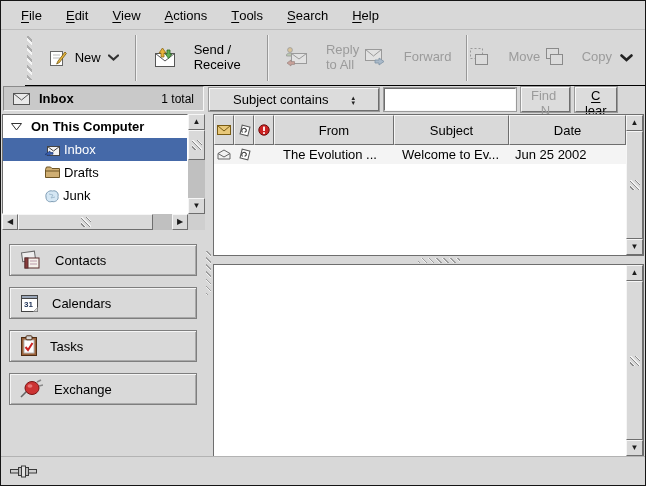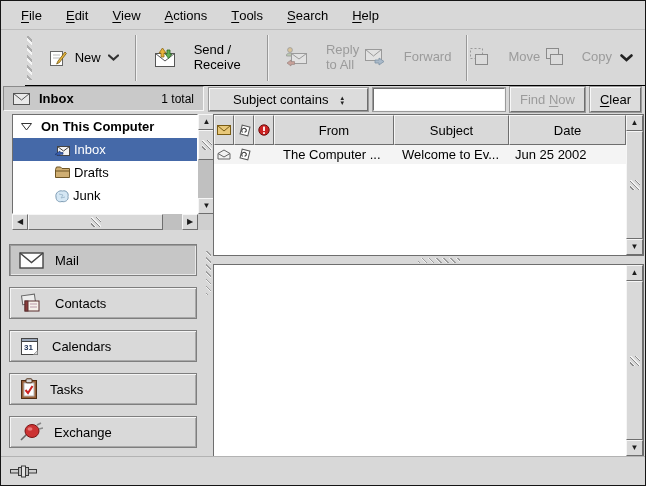--- a/index.html
+++ b/index.html
@@ -35,25 +35,25 @@
   .folder-count{margin-left:auto;font-size:12px;}
   .search-bar{position:absolute;top:85px;left:205px;right:1px;height:27px;display:flex;
     align-items:center;gap:5px;padding:0 3px;box-sizing:border-box;}
   .combo{width:170px;height:23px;background:#dcdcdc;border:1px solid;
     border-color:#f8f8f8 #6e6e6e #6e6e6e #f8f8f8;outline:1px solid #9a9a9a;
     display:flex;align-items:center;padding:0 23px;box-sizing:border-box;}
   .combo-ind{margin-left:auto;display:flex;flex-direction:column;line-height:5px;font-size:7px;color:#222;}
   .search-input{width:124px;height:21px;border:1px solid;border-color:#6e6e6e #f8f8f8 #f8f8f8 #6e6e6e;
     outline:1px solid #9a9a9a;background:#fff;font:inherit;padding:0 3px;}
   .gbtn{height:23px;border:1px solid;border-color:#f8f8f8 #6e6e6e #6e6e6e #f8f8f8;outline:1px solid #9a9a9a;
-    background:#dcdcdc;display:flex;align-items:center;padding:0 9px;white-space:pre;}
+    background:#dcdcdc;display:flex;align-items:center;padding:0 9px;white-space:pre;flex-direction:column;}
 
   
   .main{position:absolute;top:112px;left:0;right:0;bottom:28px;}
-  .tree-panel{position:absolute;top:1px;left:11px;width:203px;height:116px;}
+  .tree-panel{position:absolute;top:1px;left:1px;width:203px;height:116px;}
   .tree-list{position:absolute;top:0;left:0;right:17px;bottom:16px;background:#fff;
     border:1px solid;border-color:#6e6e6e #fff #fff #6e6e6e;overflow:hidden;}
   .tree-row{height:23px;display:flex;align-items:center;gap:3px;}
   .tree-root{font-weight:bold;padding-left:7px;gap:8px;}
   .tree-child{padding-left:41px;}
   .tree-sel{background:var(--sel);color:#fff;}
   .tree-vscroll{position:absolute;top:0;right:0;width:17px;bottom:16px;}
   .tree-hscroll{position:absolute;left:0;right:17px;bottom:0;height:16px;}
   .tree-corner{position:absolute;right:0;bottom:0;width:17px;height:16px;background:#cfcfcf;}
 
@@ -327,29 +327,20 @@
         <div class="sb-thumb thumb-fix-h">
             <div class="gripmark"></div>
           </div>
         <div class="sb-track"></div>
         <div class="sb-btn">▶</div>
       </div>
       <div class="tree-corner"></div>
     </div>
 
     <div class="shortcut-bar">
-      <div class="sc-btn sc-active">
-        <span class="icon">
-          <svg width="25" height="17" viewBox="0 0 25 17">
-              <rect x="1" y="1" width="23" height="15" fill="#fdfdfd" stroke="#444" stroke-width="1.4"></rect>
-              <path d="M1 1 L12.5 10.5 L24 1" fill="none" stroke="#444" stroke-width="1.4"></path>
-            </svg>
-        </span>
-        <span>Mail</span>
-      </div>
       <div class="sc-btn">
         <span class="icon">
           <svg width="25" height="20" viewBox="0 0 25 20">
               <rect x="3" y="2" width="13" height="9" fill="#eee" stroke="#666" transform="rotate(-8 9 6)"></rect>
               <rect x="6" y="8" width="14" height="10" fill="#f5f0ea" stroke="#5a2f2f"></rect>
               <rect x="6" y="8" width="3" height="10" fill="#8a3b3b" stroke="#5a2f2f"></rect>
               <line x1="11" y1="11" x2="18" y2="11" stroke="#b9a"></line>
               <line x1="11" y1="14" x2="18" y2="14" stroke="#b9a"></line>
             </svg>
         </span>
@@ -446,21 +437,21 @@
           </div>
           <div class="cell cell-ic">
             <span class="icon">
               <svg width="13" height="13" viewBox="0 0 13 13">
                   <rect x="3" y="2" width="8" height="9" fill="#fff" stroke="#555" transform="rotate(14 7 6.5)"></rect>
                   <path d="M4.5 8.5 C2.5 7 4.5 3.5 7 4.5 C9.5 5.5 8 8.5 6.5 8" fill="none" stroke="#333" stroke-width="1.1"></path>
                 </svg>
             </span>
           </div>
           <div class="cell cell-ic"></div>
-          <div class="cell cell-from">The Computer ...</div>
+          <div class="cell cell-from">The Evolution ...</div>
           <div class="cell cell-subj">Welcome to Ev...</div>
           <div class="cell cell-date">Jun 25 2002</div>
         </div>
 
         <div class="ml-scroll sb sb-v">
           <div class="sb-btn">▲</div>
           <div class="sb-thumb sb-fill">
               <div class="gripmark"></div>
             </div>
           <div class="sb-btn">▼</div>

